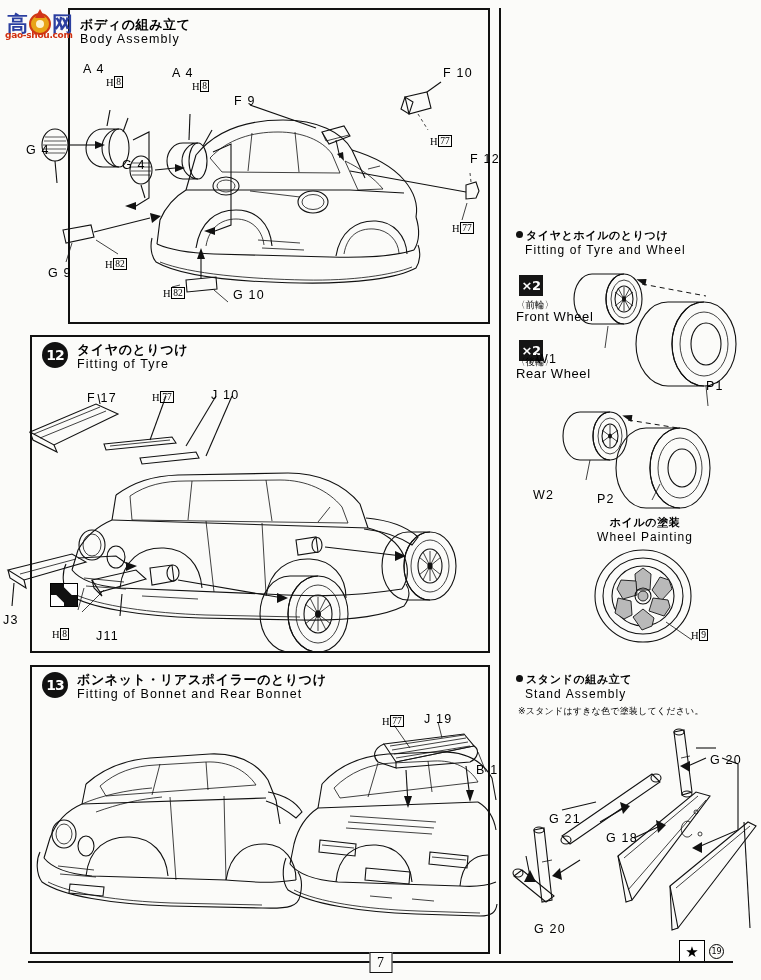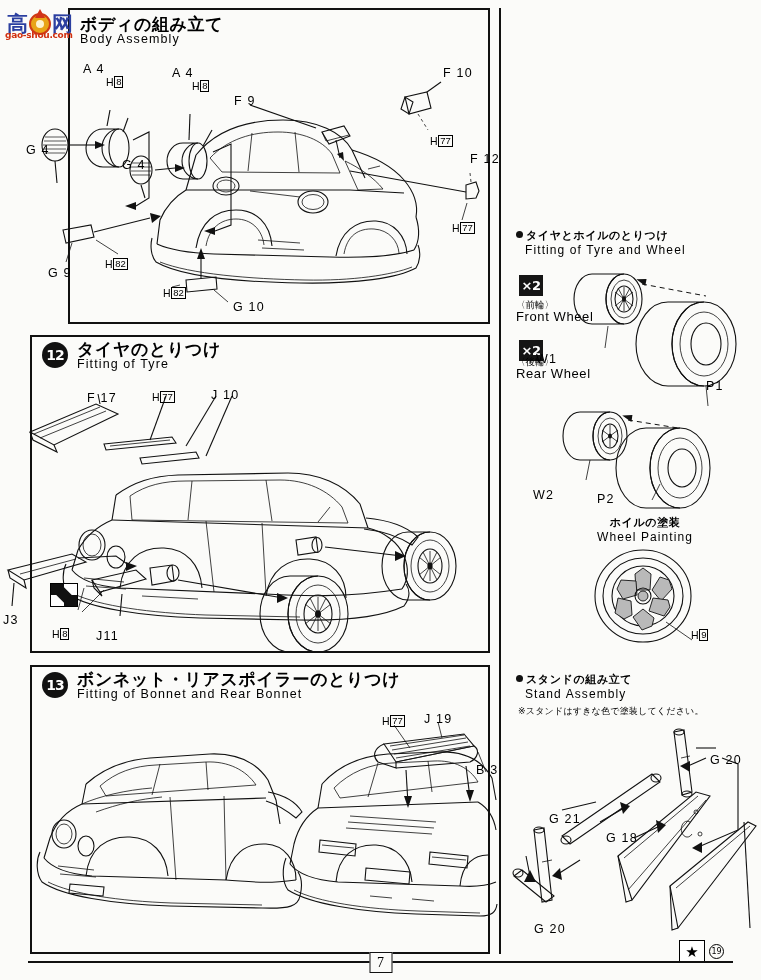--- a/index.html
+++ b/index.html
@@ -113,21 +113,21 @@
     align-items: center;
     justify-content: center;
     flex: 0 0 auto;
     margin-right: 9px;
     letter-spacing: -1px;
   }
   .head-texts { padding-top: 0px; }
   .jp {
     font-family: "DejaVu Sans", sans-serif;
     font-weight: bold;
-    font-size: 17px;
+    font-size: 13px;
     line-height: 15px;
     letter-spacing: 0.6px;
     white-space: nowrap;
   }
   .en {
     font-family: "Liberation Sans", sans-serif;
     font-size: 12.5px;
     line-height: 15px;
     letter-spacing: 1.1px;
     white-space: nowrap;
@@ -154,21 +154,21 @@
 
   
   .lbl {
     position: absolute;
     font-family: "Liberation Sans", sans-serif;
     font-size: 12.5px;
     letter-spacing: 1.2px;
     white-space: nowrap;
     color: #000;
   }
-  .lbl.sm { font-size: 10.5px; letter-spacing: 0.6px; }
+  .lbl.sm { font-size: 10.5px; letter-spacing: 0.6px; font-family: Liberation Serif, serif; }
   .lbl .box {
     display: inline-block;
     border: 1px solid #000;
     padding: 0 1px;
     font-size: 9.5px;
     letter-spacing: 0;
     line-height: 10px;
     vertical-align: 1px;
   }
 
@@ -421,21 +421,21 @@
   <div class="lbl" style="left:234px; top:94px;">F 9</div>
   <div class="lbl" style="left:443px; top:66px;">F 10</div>
   <div class="lbl sm" style="left:430px; top:135px;">H<span class="box">77</span></div>
   <div class="lbl" style="left:470px; top:152px;">F 12</div>
   <div class="lbl sm" style="left:452px; top:222px;">H<span class="box">77</span></div>
   <div class="lbl" style="left:26px; top:143px;">G 4</div>
   <div class="lbl" style="left:122px; top:158px;">G 4</div>
   <div class="lbl" style="left:48px; top:266px;">G 9</div>
   <div class="lbl sm" style="left:105px; top:258px;">H<span class="box">82</span></div>
   <div class="lbl sm" style="left:163px; top:287px;">H<span class="box">82</span></div>
-  <div class="lbl" style="left:233px; top:300px;">G 10</div>
+  <div class="lbl" style="left:233px; top:288px;">G 10</div>
 
   <div class="panel" style="left:30px; top:335px; width:460px; height:318px;"></div>
 
   <div class="step-head" style="left:42px; top:342px;">
     <div class="step-num">12</div>
     <div class="head-texts">
       <div class="jp">タイヤのとりつけ</div>
       <div class="en">Fitting of Tyre</div>
     </div>
   </div>
@@ -663,21 +663,21 @@
       <path class="fillk" d="M466 90 l4 12 l4 -12 z"></path>
 
       <path class="ln-thin" d="M394 25 L410 48"></path>
       <path class="ln-thin" d="M438 22 L442 38"></path>
       <path class="ln-thin" d="M486 72 L478 52"></path>
     </g>
   </svg>
 
   <div class="lbl sm" style="left:382px; top:715px;">H<span class="box">77</span></div>
   <div class="lbl" style="left:424px; top:712px;">J 19</div>
-  <div class="lbl" style="left:476px; top:763px;">B 3</div>
+  <div class="lbl" style="left:476px; top:763px;">B 1</div>
 
   <div class="sub-head" style="left:516px; top:228px;">
     <div class="jp"><span class="bullet-dot"></span><span>タイヤとホイルのとりつけ</span></div>
     <div class="en">Fitting of Tyre and Wheel</div>
   </div>
 
   <div class="x2-badge" style="left:519px; top:275px;">×2</div>
   <div class="wheel-cap" style="left:516px; top:299px;">
     <div>〈前輪〉</div>
     <div class="en2">Front Wheel</div>

